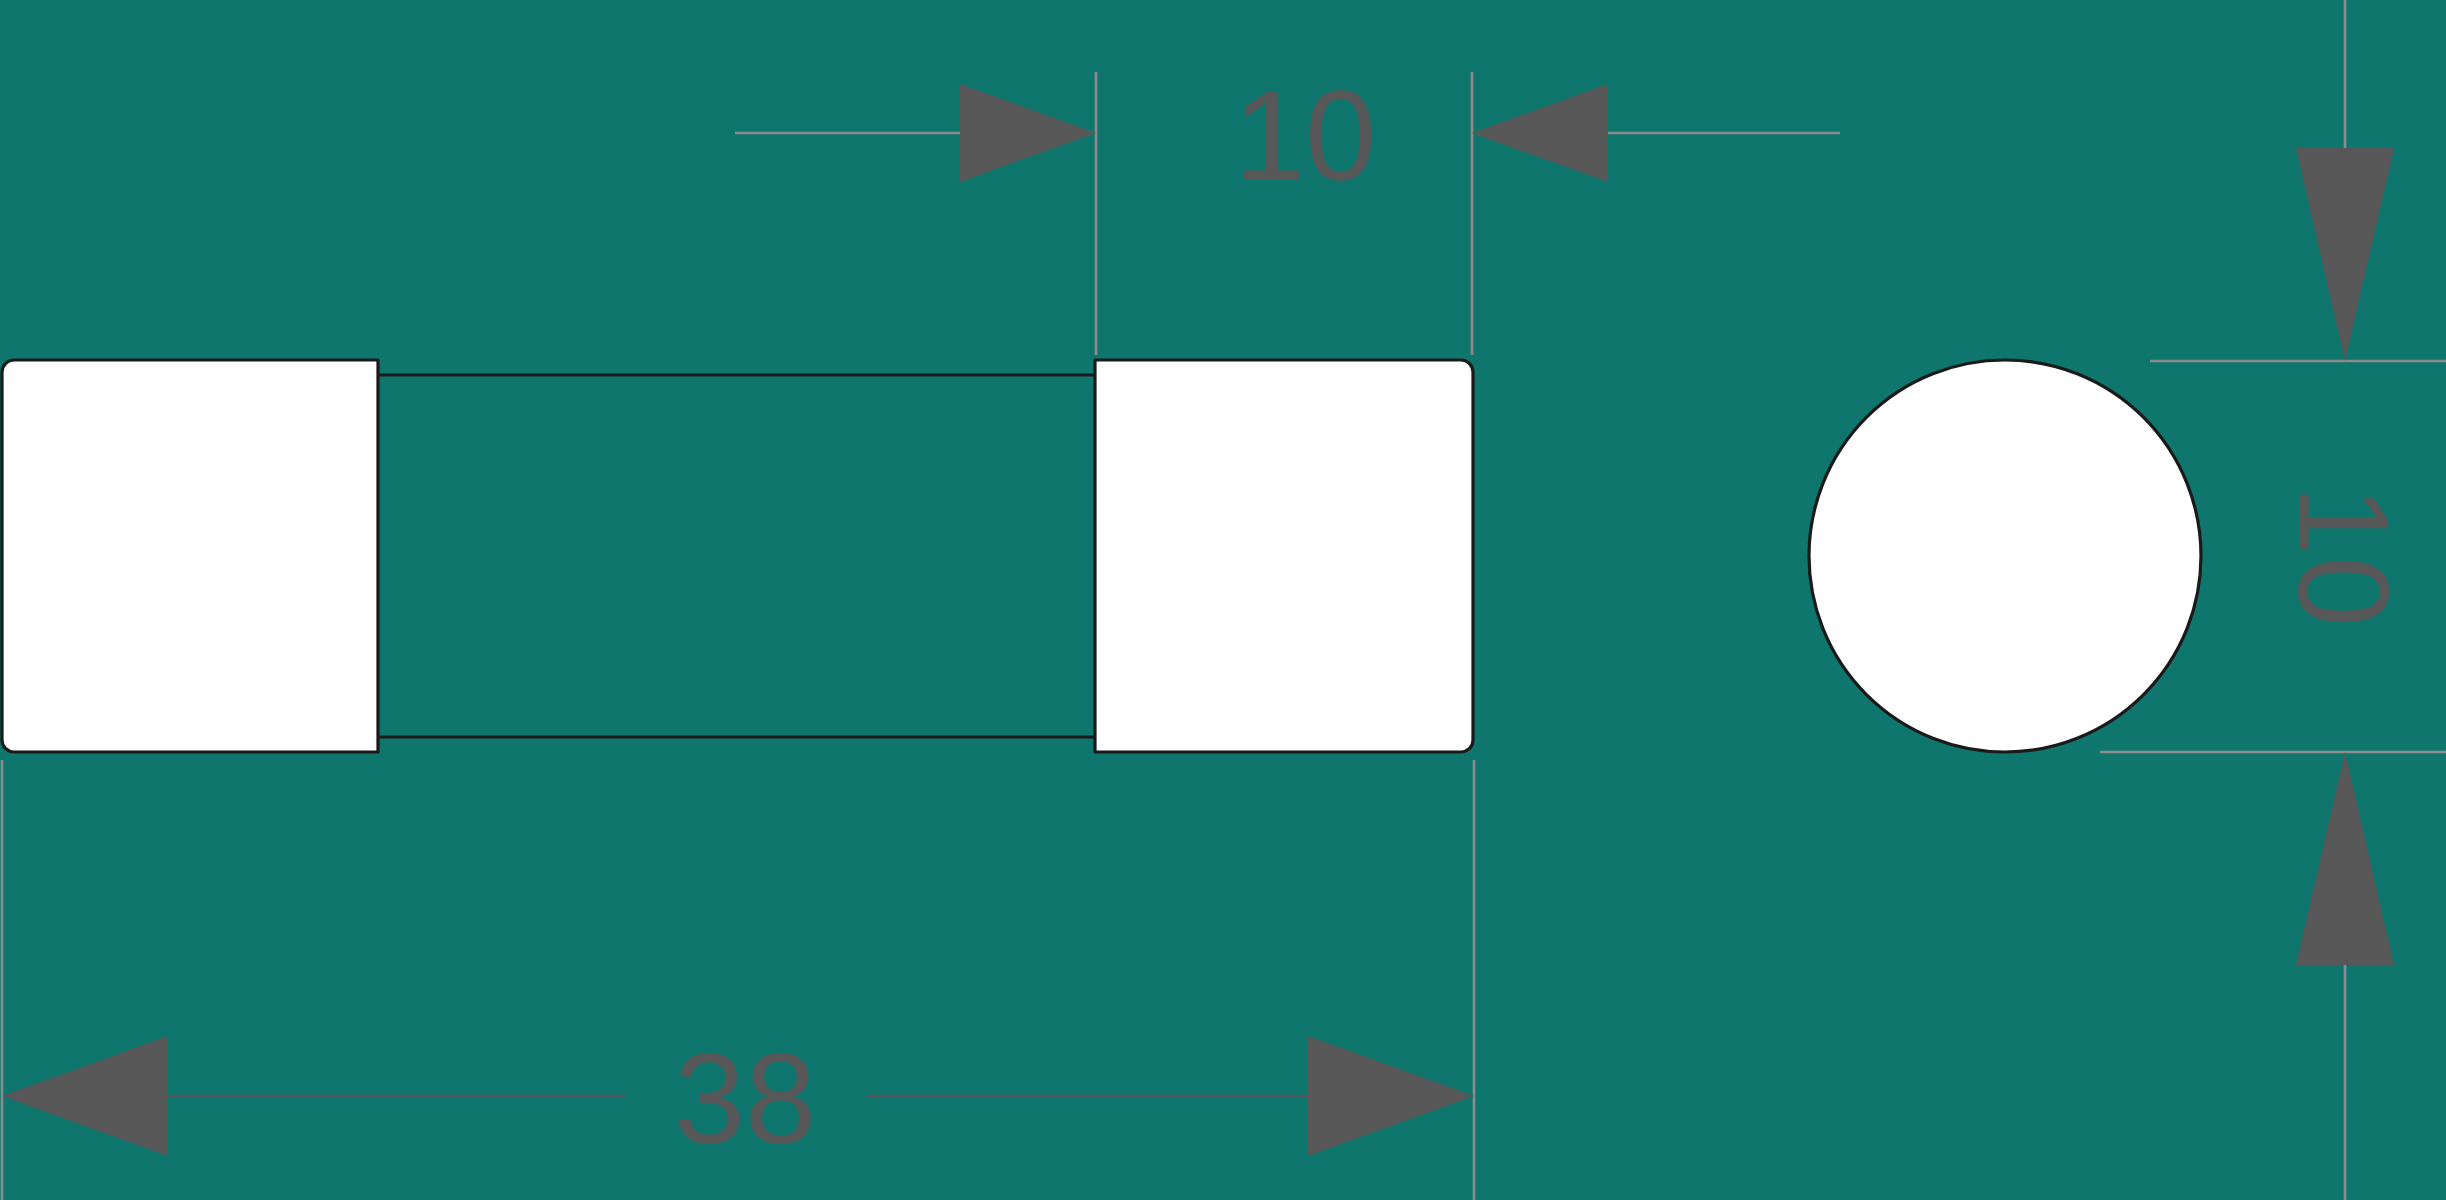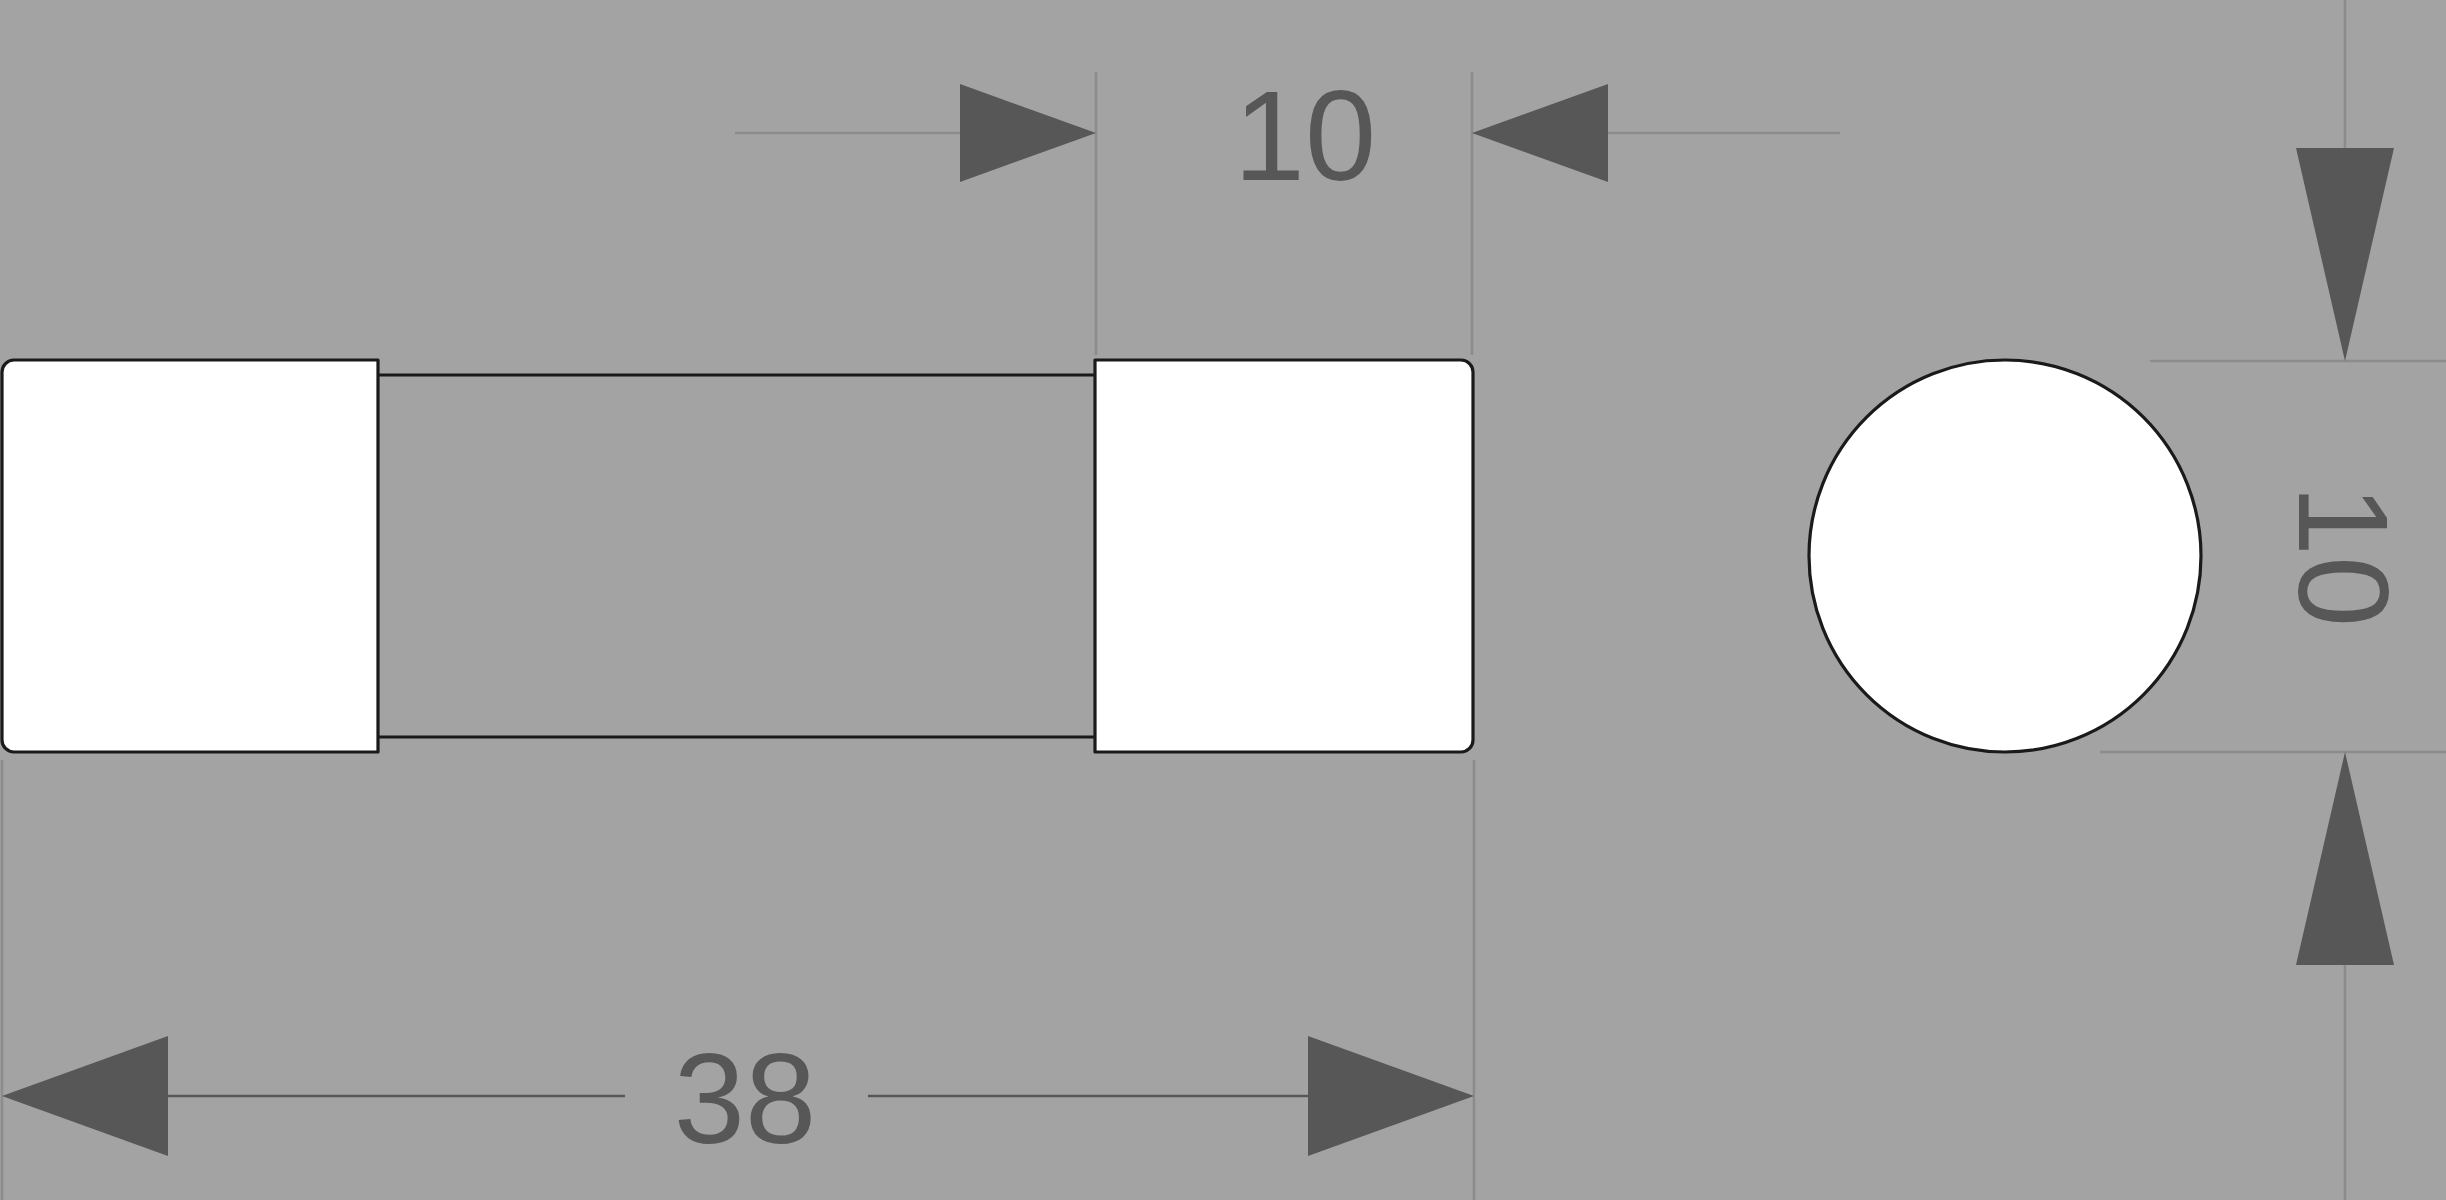--- a/index.html
+++ b/index.html
@@ -7,21 +7,21 @@
     padding: 0;
     background: #ffffff;
   }
   body {
     font-family: "Liberation Sans", sans-serif;
   }
   #drawing-root {
     position: relative;
     width: 2446px;
     height: 1200px;
-    background: #a3a3a3;
+    background: #0f766e;
     overflow: hidden;
   }
   #drawing-svg {
     display: block;
     width: 2446px;
     height: 1200px;
   }
   .dim-text {
     font-family: "Liberation Sans", sans-serif;
     font-size: 128px;

